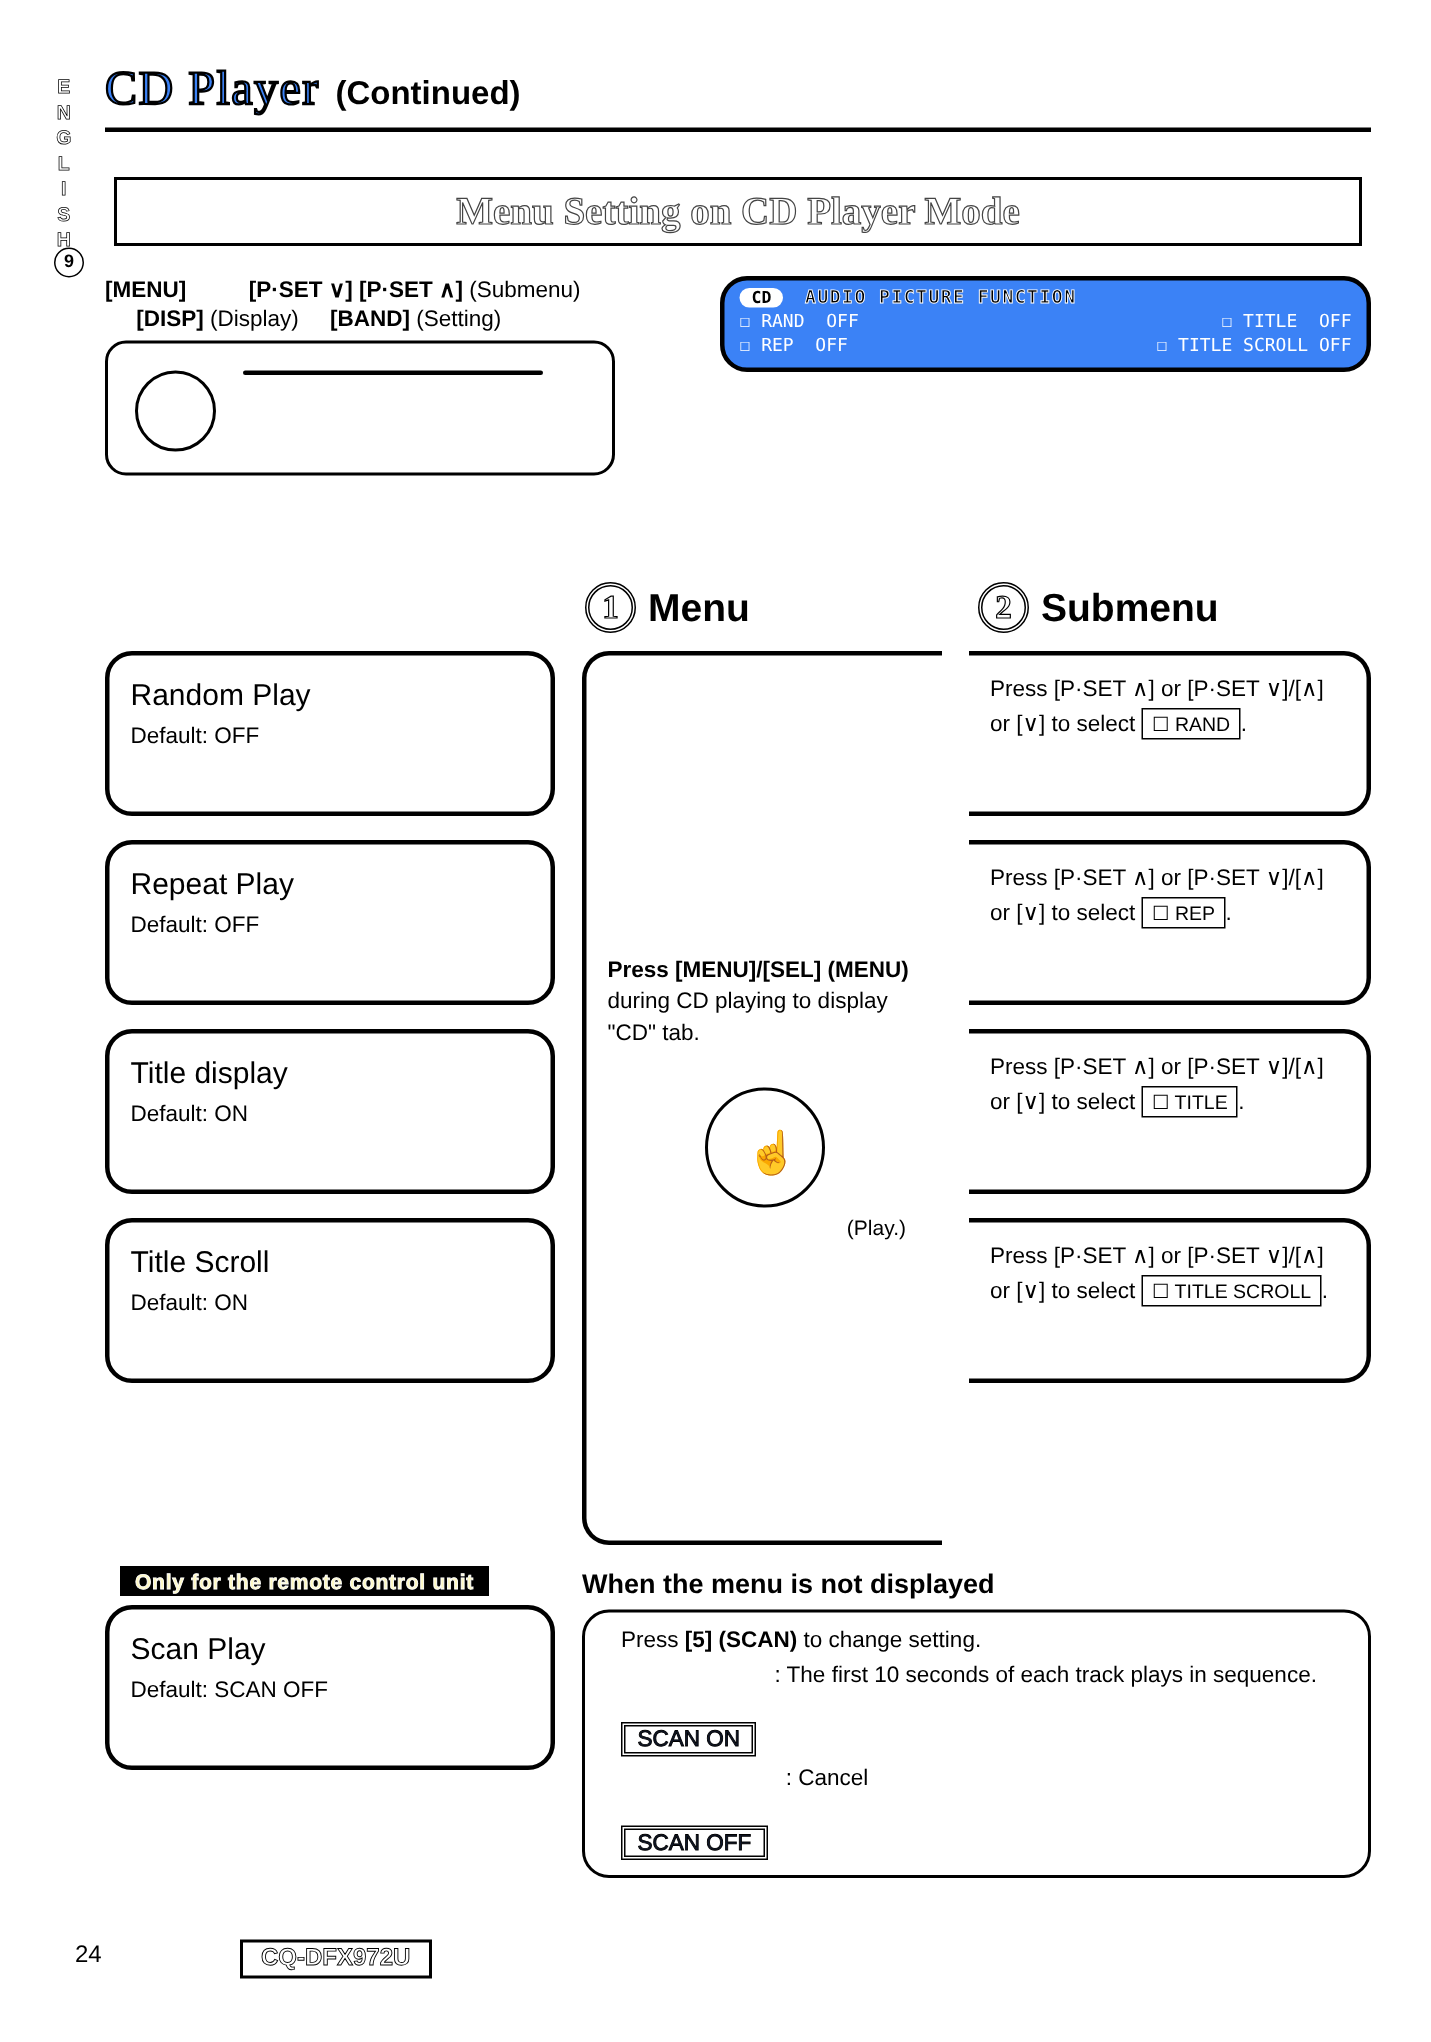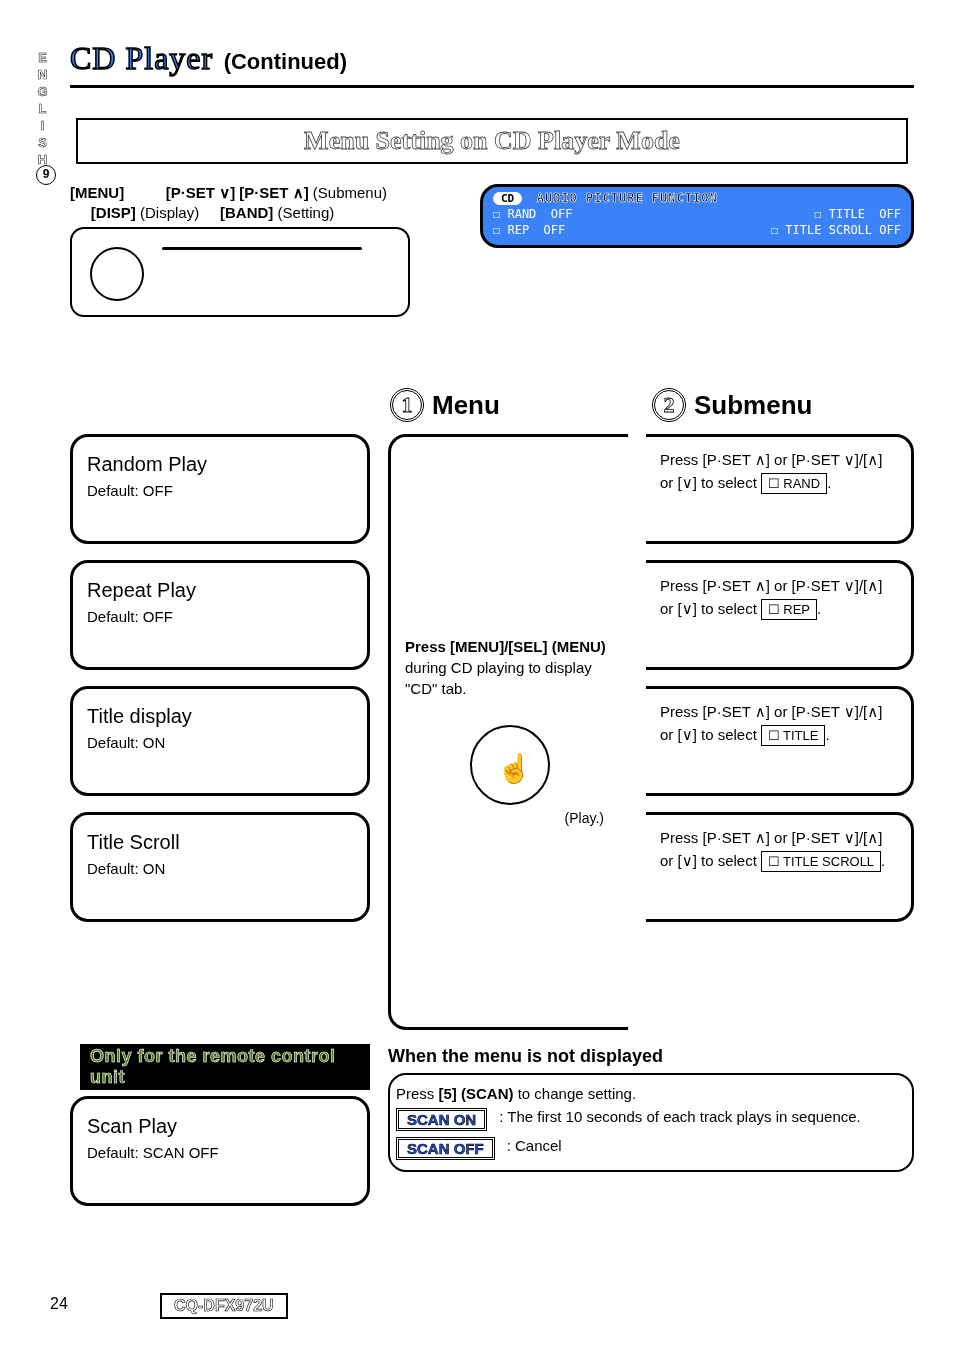--- a/index.html
+++ b/index.html
@@ -201,44 +201,45 @@
     padding: 12px 14px;
     font-size: 15px;
     line-height: 1.5;
     min-height: 110px;
   }
   .kbd { border: 1.5px solid #000; padding: 0 6px; font-size: 13px; display: inline-block; }
 
   .remote-badge {
     display: inline-block;
     background: #000;
-    color: #4d7c0f;
+    color: #fef9c3;
     -webkit-text-stroke: 0.6px #fff;
     font-weight: bold;
-    font-size: 18px;
+    font-size: 14px;
     padding: 2px 10px;
     letter-spacing: 0.5px;
     margin: 6px 0 6px 10px;
   }
   .nodisp-title { font-size: 18px; font-weight: bold; margin: 8px 0 6px 0; }
   .scan-box {
     border: 2px solid #000;
     border-radius: 18px;
-    padding: 10px 6px;
+    padding: 10px 24px;
     font-size: 15px;
   }
   .scan-row { display:flex; gap:12px; align-items:flex-start; margin-top:6px;}
   .scan-badge {
     border: 3px double #000;
     padding: 0 8px;
-    font-weight: bold;
+    font-weight: normal;
     -webkit-text-stroke: 0.6px #000;
-    color: #1d4ed8;
+    color: #0f172a;
     font-size: 15px;
     white-space: nowrap;
+    margin-top: 40px;
   }
   .footer {
     position: absolute;
     bottom: 48px;
     left: 50px;
     font-size: 16px;
   }
   .model-badge {
     position: absolute;
     bottom: 42px;

